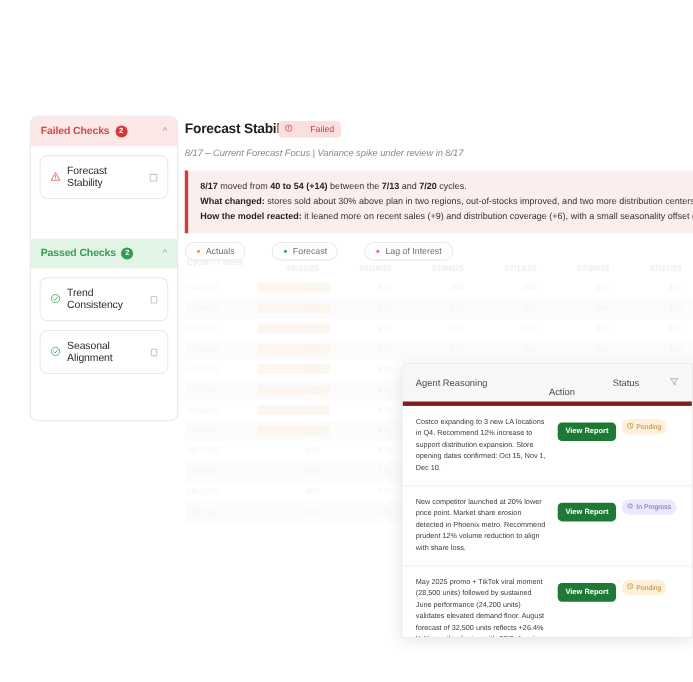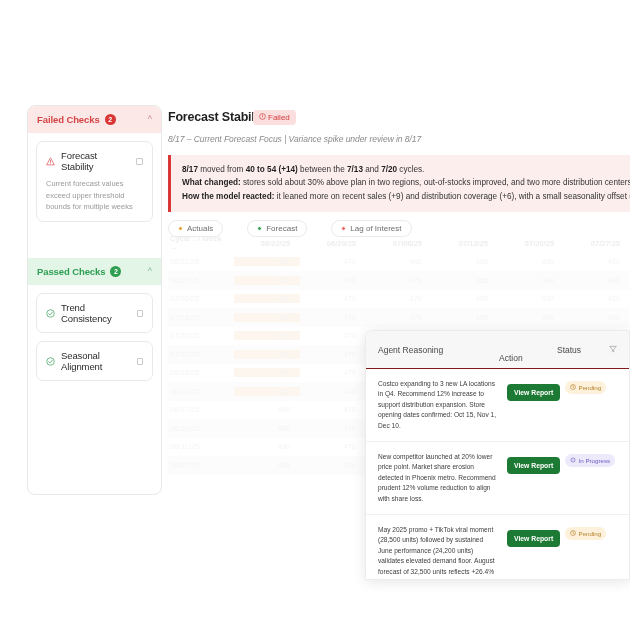--- a/index.html
+++ b/index.html
@@ -5,21 +5,21 @@
   * { box-sizing: border-box; margin: 0; padding: 0; }
   html, body {
     width: 630px; height: 620px;
     background: #ffffff;
     font-family: "Liberation Sans", sans-serif;
     overflow: hidden;
   }
   #root { position: relative; width: 630px; height: 620px; background:#fff; }
 
   
-  .sidebar { position:absolute; left:27px; top:105px; width:135px; height:390px;
+  .sidebar { position:absolute; left:27px; top:105px; width:135px; height:278px;
              border:1px solid #e8e8e8; border-radius:8px; background:#fff; overflow:hidden; }
   .panel-head { display:flex; align-items:center; height:27px; padding:0 9px; }
   .panel-head.failed { background:#fde8e8; }
   .panel-head.passed { background:#e3f5e7; }
   .panel-title { font-size:9.5px; font-weight:bold; letter-spacing:-0.1px; }
   .panel-title.failed { color:#d64545; }
   .panel-title.passed { color:#2e9e52;text-align:center; }
   .count-badge { width:11px; height:11px; border-radius:50%; color:#fff;
                  font-size:7px; font-weight:bold; display:flex; align-items:center;
                  justify-content:center; margin-left:5px; }
@@ -37,21 +37,21 @@
   .info-sq { width:7px; height:7px; border:1px solid #c9c9c9; border-radius:1px;
              display:inline-block; position:relative; top:0.5px; }
   .check-desc { font-size:7.5px; color:#9a9a9a; line-height:1.55; margin-top:6px; }
   .gap { height:26px; }
 
   
   .page-title { position:absolute; left:168px; top:110px; font-size:12.5px;
                 font-weight:bold; color:#1f1f1f; letter-spacing:-0.2px; }
   .failed-pill { position:absolute; left:253px; top:110px; background:#fbdede;
                  color:#cf3b3b; font-size:8px; border-radius:4px;
-                 padding:3px 6px; display:flex; align-items:center; gap:2px;justify-content:flex-end; }
+                 padding:3px 6px; display:flex; align-items:center; gap:16px;justify-content:flex-end; }
   .breadcrumb { position:absolute; left:168px; top:134px; font-size:8.5px;
                 color:#8a8a8a; letter-spacing:-0.05px;font-style:italic; }
 
   
   .alert { position:absolute; left:168px; top:155px; width:480px; background:#fdeeee;
            border-left:3px solid #d93636; padding:8px 10px 9px 11px; }
   .alert p { font-size:8.2px; color:#333; line-height:1.62; white-space:nowrap; }
   .alert b { font-weight:bold; color:#1f1f1f; }
 
   
@@ -68,21 +68,21 @@
   .trow.odd { background:#fcfcfc; }
   .tcell { font-size:7.5px; color:#f4f4f4; flex:0 0 66px; text-align:right; padding-right:10px; }
   .tcell.first { flex:0 0 66px; text-align:left; padding-left:2px; }
   .tcell.hl { background:#fdf6ee; }
 
   
   .agent { position:absolute; left:365px; top:330px; width:265px; height:250px;
            background:#fff; border:1px solid #ececec; border-radius:7px 0 0 0;
            box-shadow:0 2px 14px rgba(0,0,0,.10); overflow:hidden; }
   .agent-head { display:flex; align-items:center; height:38px; background:#f7f7f7;
-                border-bottom:1px solid #7f1d1d; padding:0 12px; }
+                border-bottom:4px solid #7f1d1d; padding:0 12px; }
   .ah-reason { font-size:8.5px; color:#4a4a4a; flex:1; }
   .ah-action { font-size:8.5px; color:#4a4a4a; width:58px;margin-top:16px; }
   .ah-status { font-size:8.5px; color:#4a4a4a; width:48px; }
   .filter-ic { margin-left:4px; color:#9a9a9a; font-size:8px; }
 
   .arow { display:flex; align-items:flex-start; border-bottom:1px solid #f0f0f0;
           padding:10px 12px 10px 12px; }
   .a-text { flex:1; font-size:6.6px; color:#3d3d3d; line-height:1.58; padding-right:8px; }
   .a-action { width:58px; padding-top:2px; }
   .view-btn { background:#1d7a34; color:#fff; font-size:6.8px; font-weight:bold;
@@ -112,21 +112,20 @@
           <span>
             <svg width="9" height="9" viewBox="0 0 12 12">
                 <path d="M6 1 L11.2 10.5 L0.8 10.5 Z" fill="none" stroke="#e26a6a" stroke-width="1.1" stroke-linejoin="round"></path>
                 <line x1="6" y1="4.4" x2="6" y2="7.3" stroke="#e26a6a" stroke-width="1.1" stroke-linecap="round"></line>
                 <circle cx="6" cy="8.8" r="0.6" fill="#e26a6a"></circle>
               </svg>
           </span>
           <span class="check-name">Forecast Stability</span>
           <span class="info-sq"></span>
         </div>
-        <div class="check-desc">Current forecast values exceed upper threshold bounds for multiple weeks</div>
       </div>
 
     </div>
 
     <div class="gap"></div>
 
     <div class="panel-head passed">
       <span class="panel-title passed">Passed Checks</span>
       <span class="count-badge passed">2</span>
       <span class="chev passed">^</span>

